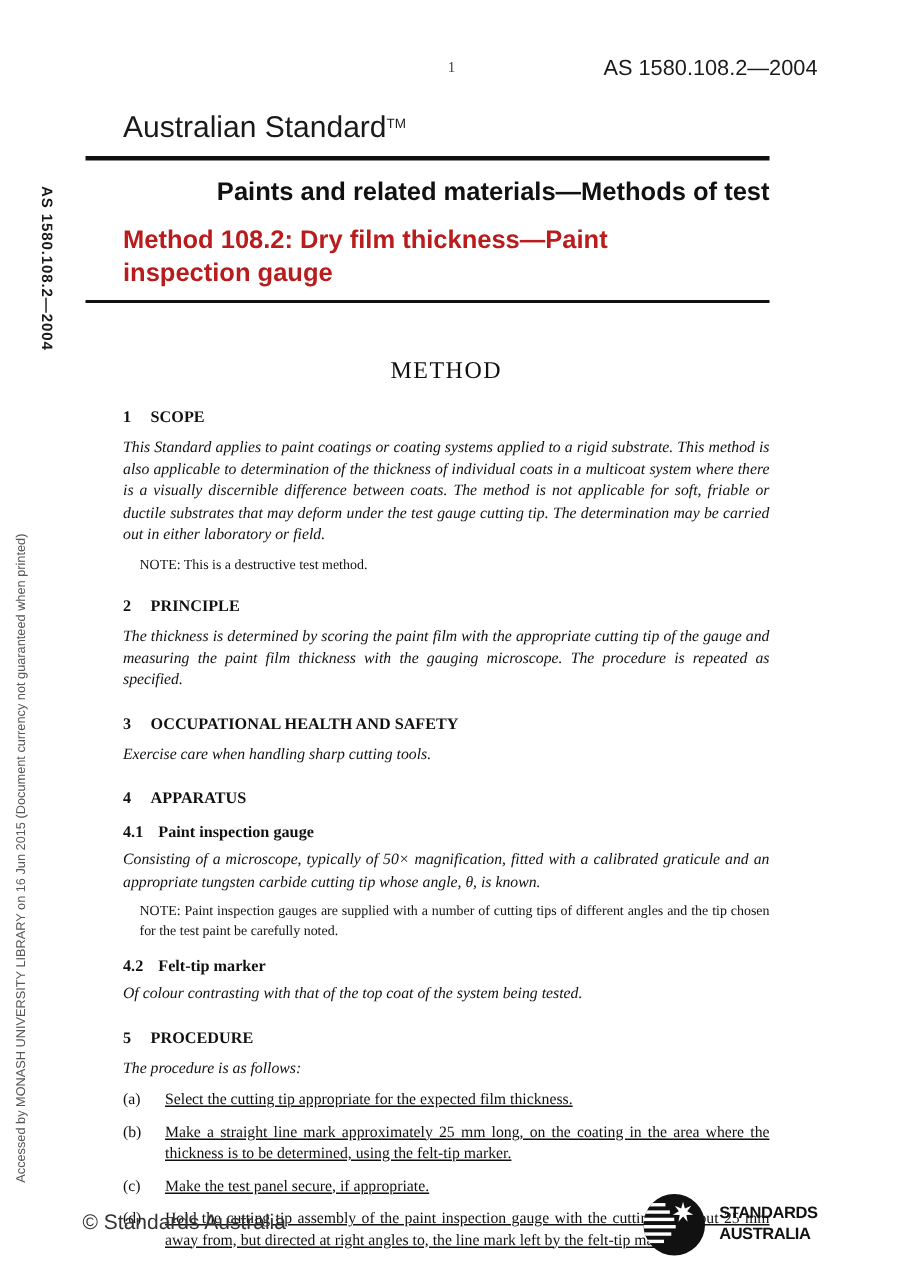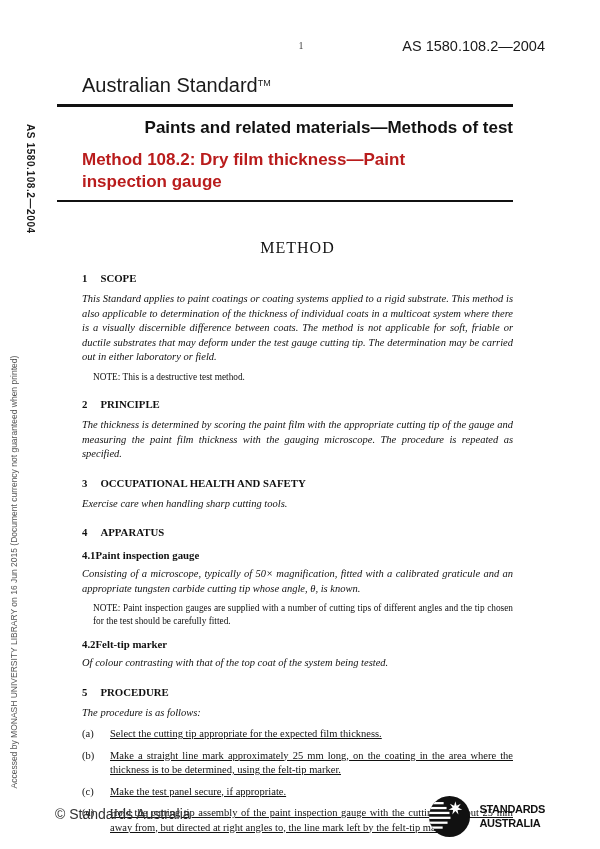--- a/index.html
+++ b/index.html
@@ -53,21 +53,21 @@
     font-size:17px; line-height:22px; margin:11px 0 6px 25px; color:#b91c1c;
   }
   .part-heading{
     text-align:center; font-size:16px; letter-spacing:1px;
     margin-top:37px; margin-bottom:0;font-family:Liberation Serif, serif;
   }
   
   .sec-h{font-weight:bold; font-size:10.8px; margin:15px 0 8px;}
   .sec-h .num{margin-right:13px;}
   .sub-h{font-weight:bold; font-size:10.8px; margin:11px 0 6px;}
-  .sub-h .num{}
+  .sub-h .num{margin-right:10px;}
   .para{font-size:10.5px; line-height:14.5px; text-align:justify; margin:6px 0;font-style:italic;}
   .note{font-size:9.3px; line-height:12.5px; text-align:justify; margin:2px 0 6px 11px;}
   .proc-item{display:flex; margin:7px 0; font-size:10.5px; line-height:14.5px;}
   .proc-item .li-label{width:28px; flex:none;}
   .proc-item .li-text{flex:1; text-align:justify;text-decoration:underline;}
   
   .copyright{
     position:absolute; left:55px; top:806px;
     font-family:"Liberation Sans", sans-serif; font-size:14px; color:#333;
   }
@@ -110,21 +110,21 @@
     <p class="sec-h"><span class="num">2</span><span>PRINCIPLE</span></p>
     <p class="para">The thickness is determined by scoring the paint film with the appropriate cutting tip of the gauge and measuring the paint film thickness with the gauging microscope. The procedure is repeated as specified.</p>
 
     <p class="sec-h"><span class="num">3</span><span>OCCUPATIONAL HEALTH AND SAFETY</span></p>
     <p class="para">Exercise care when handling sharp cutting tools.</p>
 
     <p class="sec-h"><span class="num">4</span><span>APPARATUS</span></p>
 
     <p class="sub-h"><span class="num">4.1</span><span>Paint inspection gauge</span></p>
     <p class="para">Consisting of a microscope, typically of 50× magnification, fitted with a calibrated graticule and an appropriate tungsten carbide cutting tip whose angle, θ, is known.</p>
-    <p class="note">NOTE: Paint inspection gauges are supplied with a number of cutting tips of different angles and the tip chosen for the test should be carefully fitted.</p>
+    <p class="note">NOTE: Paint inspection gauges are supplied with a number of cutting tips of different angles and the tip chosen for the test paint be carefully noted.</p>
 
     <p class="sub-h"><span class="num">4.2</span><span>Felt-tip marker</span></p>
     <p class="para">Of colour contrasting with that of the top coat of the system being tested.</p>
 
     <p class="sec-h"><span class="num">5</span><span>PROCEDURE</span></p>
     <p class="para">The procedure is as follows:</p>
 
     <div class="proc-item">
       <span class="li-label">(a)</span>
       <span class="li-text">Select the cutting tip appropriate for the expected film thickness.</span>

